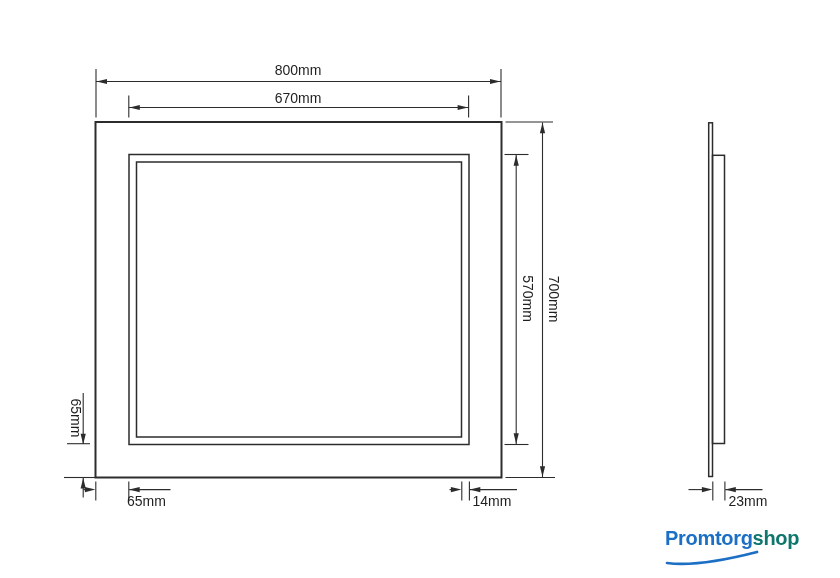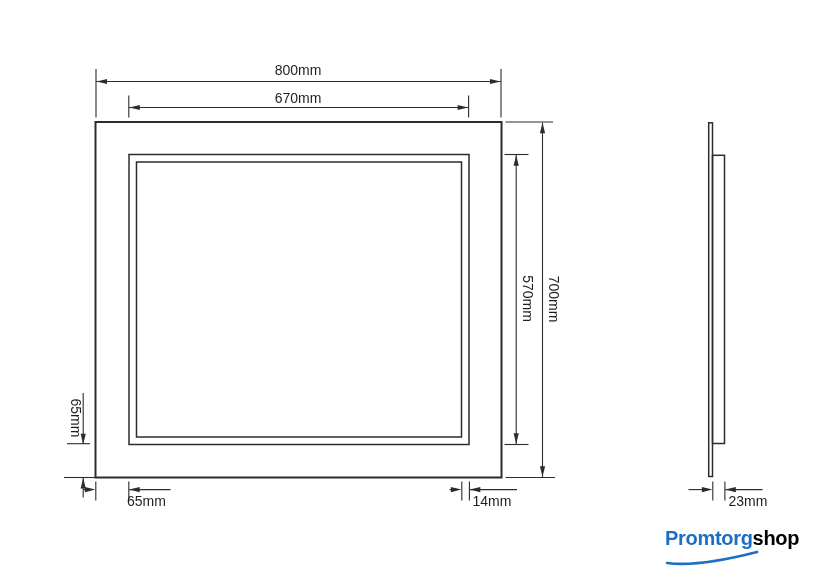--- a/index.html
+++ b/index.html
@@ -9,21 +9,21 @@
   
   .outline{fill:none;stroke:#2c2c2c;stroke-width:2;}
   .frameline{fill:none;stroke:#2c2c2c;stroke-width:1.5;}
   .dimline{fill:none;stroke:#2c2c2c;stroke-width:1.1;}
   .arrow{fill:#2c2c2c;stroke:none;}
   .dim-text{font-size:14px;fill:#1f1f1f;}
   
   .logo{position:absolute;left:665px;top:527px;width:150px;height:24px;
         font-size:20px;font-weight:bold;letter-spacing:-0.3px;white-space:nowrap;}
   .logo-primary{color:#1c6fc4;}
-  .logo-secondary{color:#000000;}
+  .logo-secondary{color:#0f766e;}
   .swoosh{position:absolute;left:664px;top:550px;width:96px;height:18px;}
 </style>
 </head>
 <body>
 
 <svg class="canvas" viewBox="0 0 840 578" aria-hidden="true">
 
   <g>
     <rect class="outline" x="95.5" y="122" width="406" height="355.5"></rect>
     <rect class="frameline" x="129" y="154.5" width="340" height="290"></rect>

